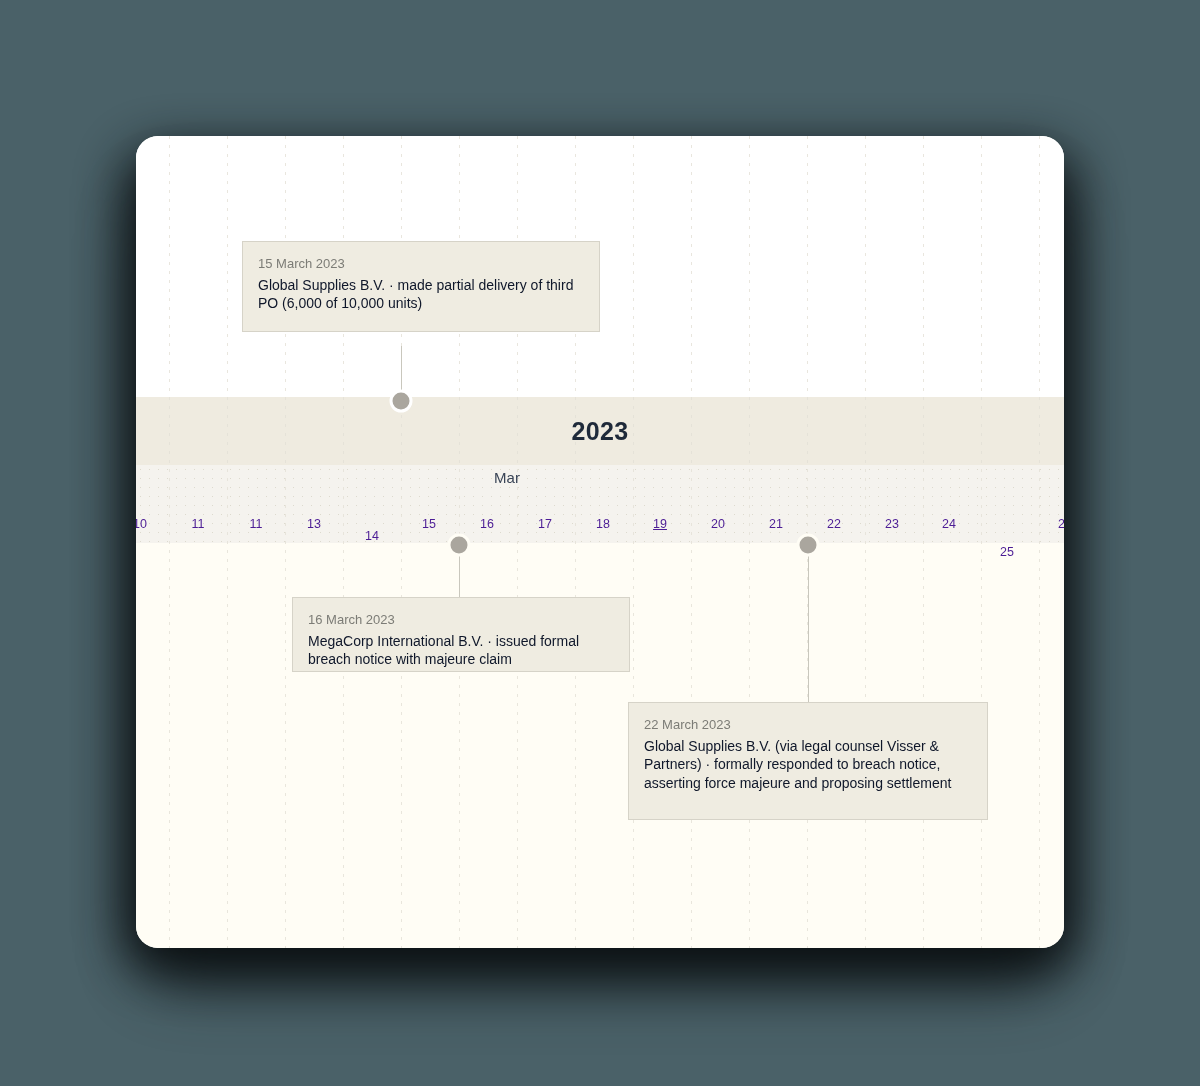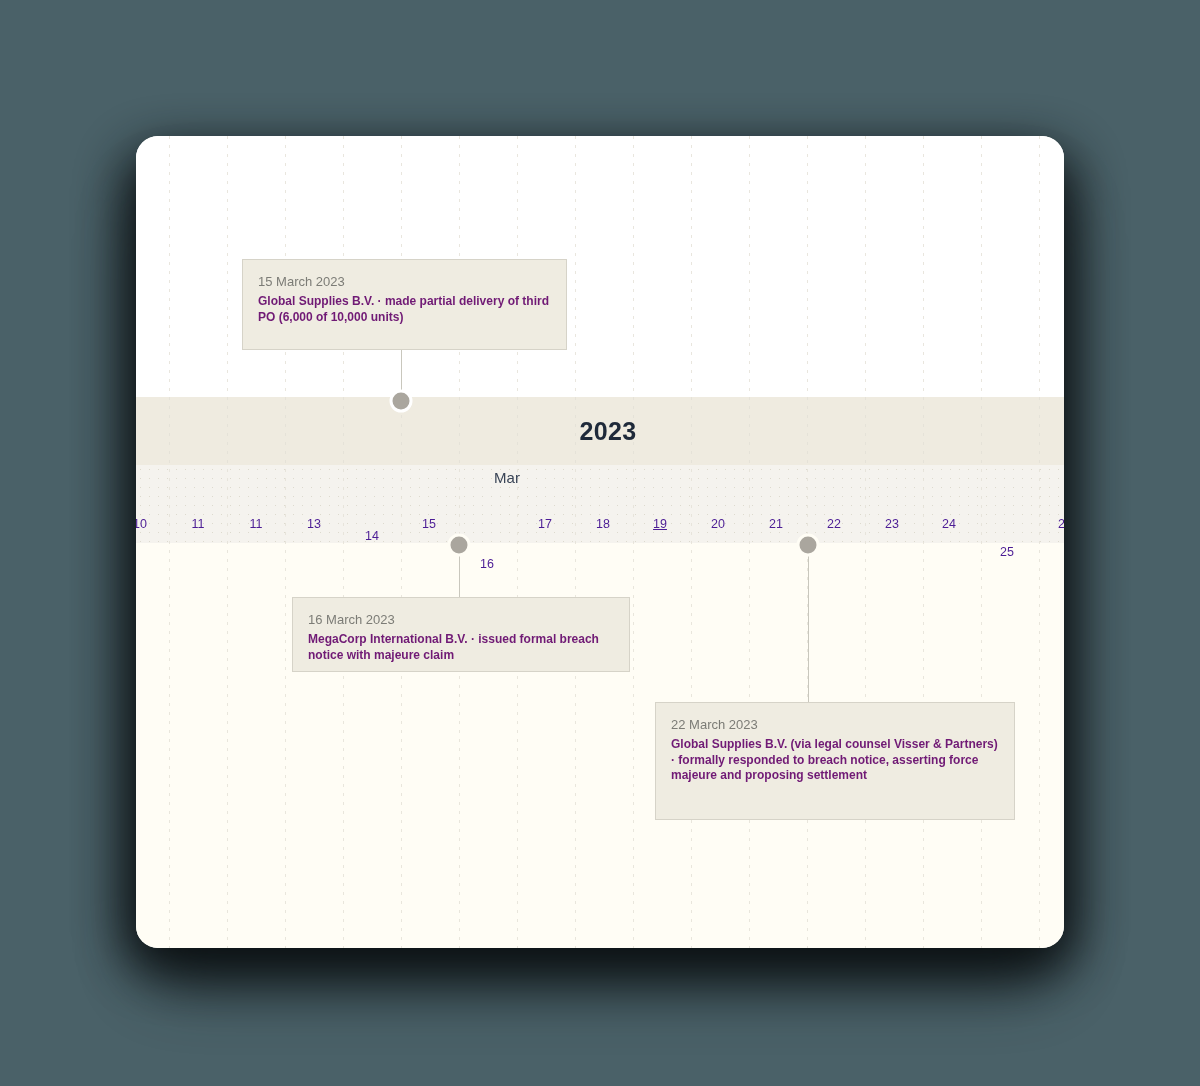--- a/index.html
+++ b/index.html
@@ -58,21 +58,21 @@
   .grid{position:absolute;left:0;top:0;width:100%;height:100%;}
   .gridline{
     position:absolute;top:0;bottom:0;width:1px;
     background-image:linear-gradient(to bottom,#e3e0d6 0 3px, transparent 3px 9px);
     background-size:1px 9px;
     opacity:.8;
   }
 
   
   .year-label{
-    position:absolute;top:261px;height:68px;left:8px;width:100%;
+    position:absolute;top:261px;height:68px;left:0;width:100%;
     display:flex;align-items:center;justify-content:center;
     font-size:25px;font-weight:bold;color:#1f2a3a;
     letter-spacing:.4px;
     border-radius:14px;
   }
   
   .month-label{
     position:absolute;top:333px;height:26px;
     font-size:15px;color:#394456;font-weight:normal;
     transform:translateX(-50%);
@@ -105,21 +105,21 @@
     background:#efece1;
     border:1px solid #d6d3c8;
     box-sizing:border-box;
     padding:13px 15px 15px 15px;
   }
   .ev-date{
     font-size:13px;color:#7c7c76;margin-bottom:3px;
     line-height:1.35;
   }
   .ev-text{
-    font-size:12px;color:#701a75;font-weight:bold;
+    font-size:14px;color:#0f172a;font-weight:normal;
     line-height:1.33;
   }
 </style>
 </head>
 <body>
 
 <div id="stage">
 
   <div class="card-shadow"></div>
   <div class="card-shadow2"></div>
@@ -156,48 +156,48 @@
 
     <div class="month-label" id="month-label" style="left: 371px;">Mar</div>
 
     <div id="day-ticks">
         <div class="day-tick" style="left: 4px;">10</div>
         <div class="day-tick" style="left: 62px;">11</div>
         <div class="day-tick" style="left: 120px;">11</div>
         <div class="day-tick" style="left: 178px;">13</div>
         <div class="day-tick" style="left: 236px; margin-top: 12px;">14</div>
         <div class="day-tick" style="left: 293px;">15</div>
-        <div class="day-tick" style="left: 351px; margin-top: 40px;">16</div>
+        <div class="day-tick" style="left: 351px;">16</div>
         <div class="day-tick" style="left: 409px; text-align: right;">17</div>
         <div class="day-tick" style="left: 467px;">18</div>
         <div class="day-tick" style="left: 524px; text-decoration: underline;">19</div>
         <div class="day-tick" style="left: 582px;">20</div>
         <div class="day-tick" style="left: 640px;">21</div>
         <div class="day-tick" style="left: 698px;">22</div>
         <div class="day-tick" style="left: 756px;">23</div>
         <div class="day-tick" style="left: 813px;">24</div>
         <div class="day-tick" style="left: 871px; margin-top: 28px;">25</div>
         <div class="day-tick" style="left: 929px;">26</div>
       </div>
 
     <div id="events-layer">
         <div class="connector" style="left: 265px; top: 210px; height: 55px;"></div>
         <div class="dot" style="left: 265px; top: 265px;"></div>
-        <div class="event-card" style="left: 106px; top: 123px; width: 325px; height: 91px;">
+        <div class="event-card" style="left: 106px; top: 105px; width: 358px; height: 91px;">
           <div class="ev-date">15 March 2023</div>
           <div class="ev-text">Global Supplies B.V. · made partial delivery of third PO (6,000 of 10,000 units)</div>
         </div>
         <div class="connector" style="left: 323px; top: 409px; height: 52px;"></div>
         <div class="dot on-cream" style="left: 323px; top: 409px;"></div>
         <div class="event-card" style="left: 156px; top: 461px; width: 338px; height: 75px;">
           <div class="ev-date">16 March 2023</div>
           <div class="ev-text">MegaCorp International B.V. · issued formal breach notice with majeure claim</div>
         </div>
         <div class="connector" style="left: 672px; top: 409px; height: 157px;"></div>
         <div class="dot on-cream" style="left: 672px; top: 409px;"></div>
-        <div class="event-card" style="left: 519px; top: 566px; width: 360px; height: 118px;">
+        <div class="event-card" style="left: 492px; top: 566px; width: 360px; height: 118px;">
           <div class="ev-date">22 March 2023</div>
           <div class="ev-text">Global Supplies B.V. (via legal counsel Visser &amp; Partners) · formally responded to breach notice, asserting force majeure and proposing settlement</div>
         </div>
       </div>
 
   </div>
 </div>
 
 </body></html>

